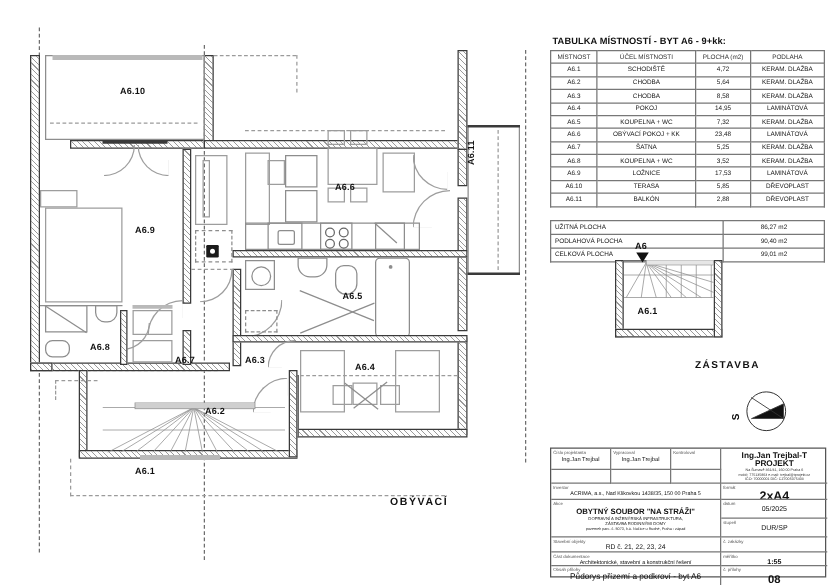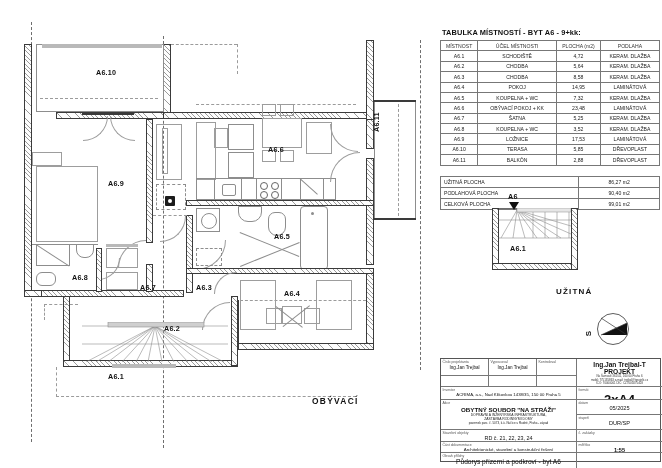--- a/index.html
+++ b/index.html
@@ -368,21 +368,21 @@
           <path d="M46 2 L46 30"></path>
           <path d="M58 2 L58 30"></path>
         <path d="M70 2 L70 30"></path>
       </g>
       <rect x="18" y="0" width="54" height="4" fill="#e6e6e6" stroke="#8d8d8d" stroke-width="0.5"></rect>
     </svg>
     <div class="abs" style="left:17px;top:2px;width:0;height:0;border-left:5px solid transparent;border-right:5px solid transparent;border-top:8px solid #111;"></div>
     <div class="rlabel" style="left:16px;top:-8px;">A6</div>
     <div class="rlabel" style="left:18px;top:44px;">A6.1</div>
   </div>
-  <div class="prizemi">UŽITNÁ</div>
+  <div class="prizemi">ZÁSTAVBA</div>
 
   <div class="compass">
     <svg width="34" height="34" viewBox="0 0 34 34">
       <circle cx="17" cy="17" r="15.5" fill="#fff" stroke="#333" stroke-width="0.8"></circle>
       <path d="M31 11 L5 23 L31 23 Z" fill="#111"></path>
       <path d="M31 11 L5 23" stroke="#333" stroke-width="0.7" fill="none"></path>
       <path d="M5 6 L31 23" stroke="#333" stroke-width="0.7" fill="none"></path>
     </svg>
   </div>
   <div class="compass-s">S</div>
@@ -411,21 +411,21 @@
     <div class="cell" style="left:0;top:17px;width:48px;height:11px;"></div>
     <div class="cell" style="left:48px;top:17px;width:48px;height:11px;"></div>
     <div class="cell" style="left:96px;top:17px;width:40px;height:11px;"></div>
 
     <div class="cell" style="left:0;top:28px;width:136px;height:13px;">
       <div class="mini">Investor</div>
       <div class="ctr" style="font-size:4.3px;">ACRIMA, a.s., Nad Klikovkou 1438/35, 150 00 Praha 5</div>
     </div>
     <div class="cell nb" style="left:136px;top:28px;width:85px;height:13px;">
       <div class="mini">formát</div>
-      <div class="strong-num" style="font-size:13px;">2xA4</div>
+      <div class="strong-num" style="font-size:10px;">2xA4</div>
     </div>
 
     <div class="cell" style="left:0;top:41px;width:136px;height:30px;">
       <div class="mini">Akce</div>
       <div class="big" style="margin-top:1px;">OBYTNÝ SOUBOR "NA STRÁŽI"</div>
       <div class="sub2">DOPRAVNÍ A INŽENÝRSKÁ INFRASTRUKTURA,</div>
       <div class="sub2">ZÁSTAVBA RODINNÝMI DOMY</div>
       <div class="sub2" style="font-size:3px;">pozemek parc. č. 5073, k.ú. Nučice u Rudné, Praha - západ</div>
     </div>
     <div class="cell nb" style="left:136px;top:41px;width:85px;height:15px;">
@@ -452,15 +452,19 @@
     </div>
     <div class="cell nb" style="left:136px;top:83px;width:85px;height:11px;">
       <div class="mini">měřítko</div>
       <div class="mid" style="font-size:5.6px;font-weight:bold;">1:55</div>
     </div>
 
     <div class="cell nbb" style="left:0;top:94px;width:136px;height:16px;">
       <div class="mini">Obsah přílohy</div>
       <div class="ctr" style="font-size:6.6px;">Půdorys přízemí a podkroví - byt A6</div>
     </div>
+    <div class="cell nb nbb" style="left:136px;top:94px;width:85px;height:16px;">
+      <div class="mini">č. přílohy</div>
+      <div class="strong-num">08</div>
+    </div>
   </div>
 
 </div>
 
 </body></html>

